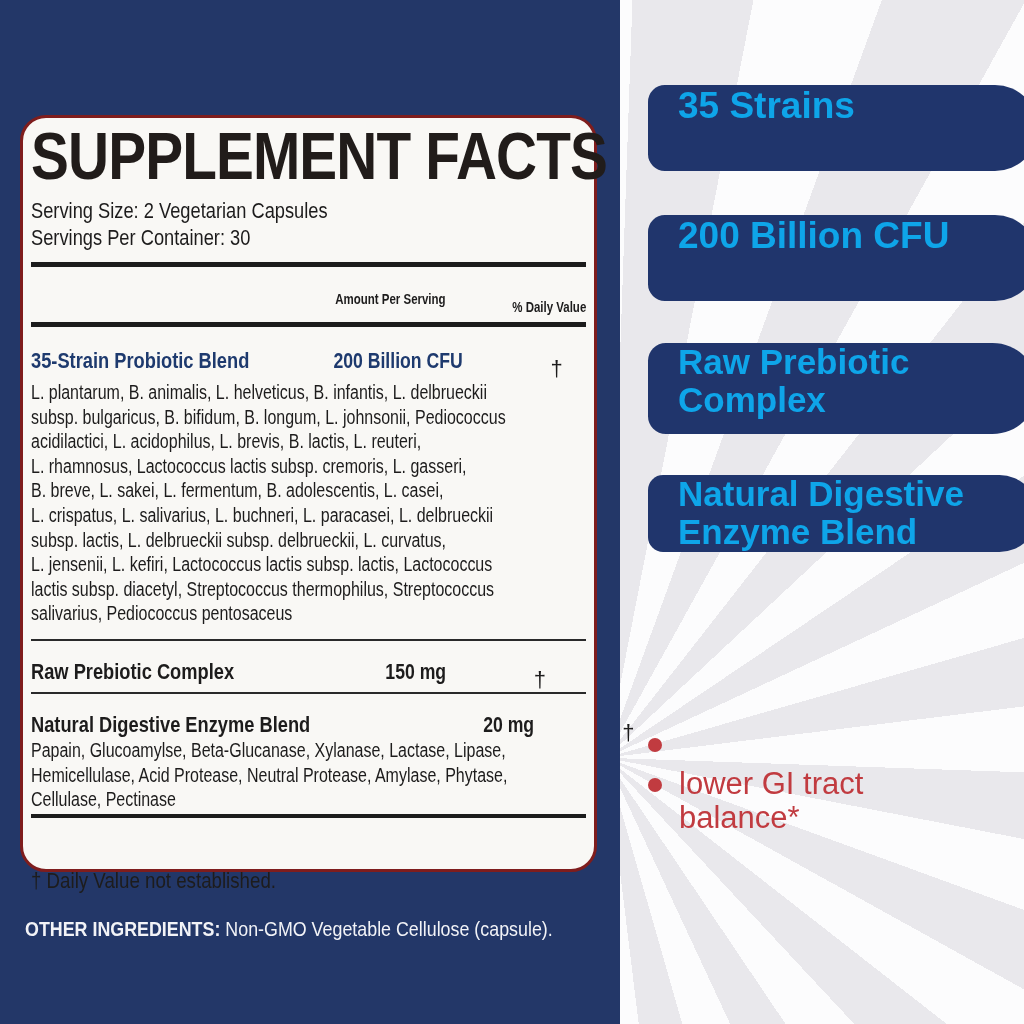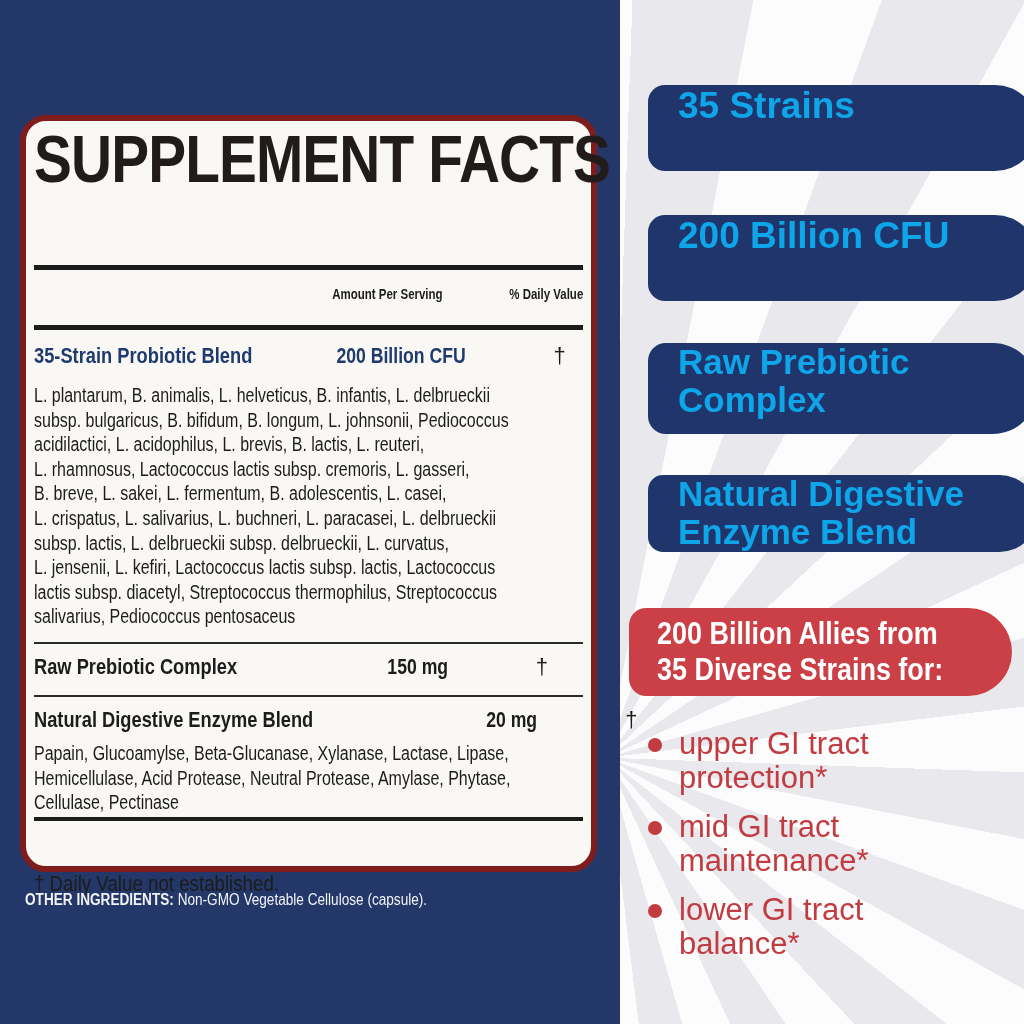--- a/index.html
+++ b/index.html
@@ -8,57 +8,57 @@
   #app { position:relative; width:1024px; height:1024px; background:#fdfdfd; }
 
   
   .bg-left { position:absolute; left:0; top:0; width:620px; height:1024px; background:#233768; }
   .bg-right { position:absolute; left:620px; top:0; width:404px; height:1024px;
     background:#fcfcfd;
     background-image:repeating-conic-gradient(from -115deg at -14px 74%, #fcfcfd 0deg 9deg, #e9e8ec 9deg 18deg); }
 
   
   .panel { position:absolute; left:20px; top:115px; width:577px; height:757px;
-    background:#f9f8f5; border:6px solid #7f1d1d; border-radius:26px; color:#1d1c1c; }
+    background:#f9f8f5; border:3px solid #7f1d1d; border-radius:26px; color:#1d1c1c; }
   .panel > div { position:absolute; left:8px; right:8px; }
 
   .cnd { display:inline-block; transform:scaleX(.85); transform-origin:0 50%; white-space:nowrap; }
   .cnd-r { display:inline-block; transform:scaleX(.82); transform-origin:100% 50%; white-space:nowrap; }
 
   .p-title { top:8px; font-weight:bold; font-size:66px; line-height:60px; letter-spacing:-1px; color:#211c1a; }
   .p-title .cnd { transform:scaleX(.86); }
   .p-serving { top:80px; font-size:21.5px; line-height:27px; }
   .p-serving .cnd { display:block; }
 
   .rule { background:#1c1c1c; }
   .rule-1 { top:144px; height:5px; }
   .rule-2 { top:204px; height:5px; }
   .rule-3 { top:521px; height:2px; background:#2a2a2a; }
   .rule-4 { top:574px; height:2px; background:#2a2a2a; }
   .rule-5 { top:696px; height:4px; }
 
   .grid-row { display:grid; grid-template-columns:1fr 175px 140px; align-items:center; }
   .g-head { top:165px; font-weight:bold; font-size:14px; }
   .g-amount { text-align:right; }
-  .g-dv { text-align:right; }
+  .g-dv { text-align:right;margin-top:16px; }
   .g-dv-pad { padding-right:40px; font-size:22px; font-weight:normal; }
 
   .row-1 { top:222px; font-size:21.5px; font-weight:bold; color:#1e3a6e; }
   .row-2 { top:533px; font-size:21.5px; font-weight:bold; }
   .row-3 { top:586px; font-size:21.5px; font-weight:bold; }
   .row-1 .g-dv-pad, .row-2 .g-dv-pad, .row-3 .g-dv-pad { color:#1d1c1c; }
 
   .para { font-size:19.5px; line-height:24.6px; white-space:pre; transform:scaleX(.82);
     transform-origin:0 0; width:690px; color:#1d1c1c; }
   .para-1 { top:262px; }
   .para-2 { top:620px; }
 
   .p-footnote { top:710px; font-size:22px;margin-top:40px; }
 
-  .other-ing { position:absolute; left:25px; top:889px; width:580px; color:#f2f3f7; font-size:16px; line-height:22px; }
+  .other-ing { position:absolute; left:25px; top:918px; width:580px; color:#f2f3f7; font-size:21px; line-height:22px; }
   .other-ing b { font-weight:bold; }
 
   
   .pill { position:absolute; left:648px; width:390px; background:#20356c; color:#0ea5e9;
     display:flex; flex-direction:column; justify-content:flex-start; padding-left:30px;
     border-radius:18px 46px 46px 18px; }
   .pill-0 { top:85px;  height:86px; font-size:37px; font-weight:bold; }
   .pill-1 { top:215px; height:86px; font-size:37px; font-weight:bold; }
   .pill-2 { top:343px; height:91px; font-size:35px; line-height:38px; font-weight:bold; white-space:pre-line; }
   .pill-3 { top:475px; height:77px; font-size:35px; line-height:38px; font-weight:bold; white-space:pre-line; }
@@ -79,20 +79,24 @@
 <div id="app">
 
   <div class="bg-left"></div>
   <div class="bg-right"></div>
 
   <div class="panel">
     <div class="p-title">
       <span class="cnd">SUPPLEMENT FACTS</span>
     </div>
 
+    <div class="p-serving">
+      <span class="cnd">Serving Size: 2 Vegetarian Capsules</span>
+      <span class="cnd">Servings Per Container: 30</span>
+    </div>
 
     <div class="rule rule-1"></div>
 
     <div class="grid-row g-head">
       <div></div>
       <div class="g-amount">
         <span class="cnd-r">Amount Per Serving</span>
       </div>
       <div class="g-dv">
         <span class="cnd-r">% Daily Value</span>
@@ -169,35 +173,24 @@
   </div>
   <div class="pill pill-2">
     <span>Raw Prebiotic
 Complex</span>
   </div>
   <div class="pill pill-3">
     <span>Natural Digestive
 Enzyme Blend</span>
   </div>
 
-  <div class="red-pill">
-    <span>200 Billion Allies from
-35 Diverse Strains for:</span>
-  </div>
 
   <div class="bullets">
     <div class="bullet">
       <div class="bullet-dot"></div>
-      <div class="bullet-text">upper GI tract
-protection*</div>
-    </div>
-    <div class="bullet">
-      <div class="bullet-dot"></div>
-      <div class="bullet-text">mid GI tract
-maintenance*</div>
     </div>
     <div class="bullet">
       <div class="bullet-dot"></div>
       <div class="bullet-text">lower GI tract
 balance*</div>
     </div>
   </div>
 
 </div>
 

